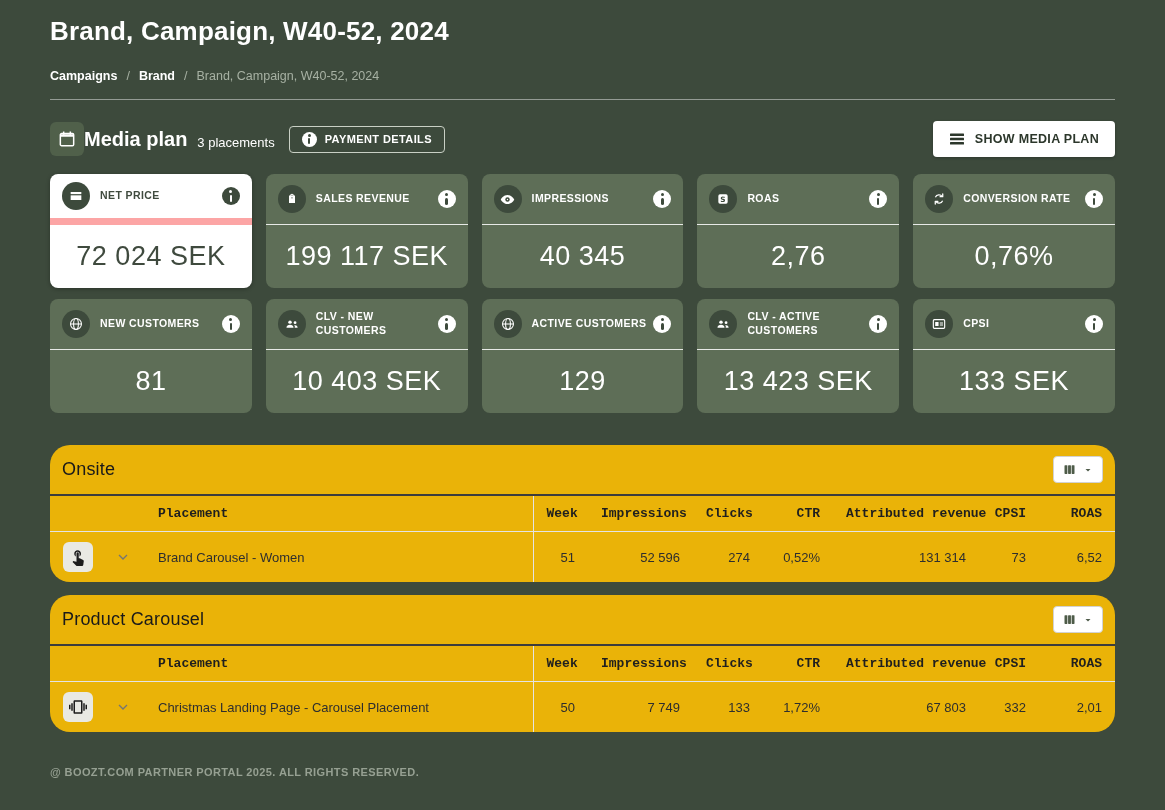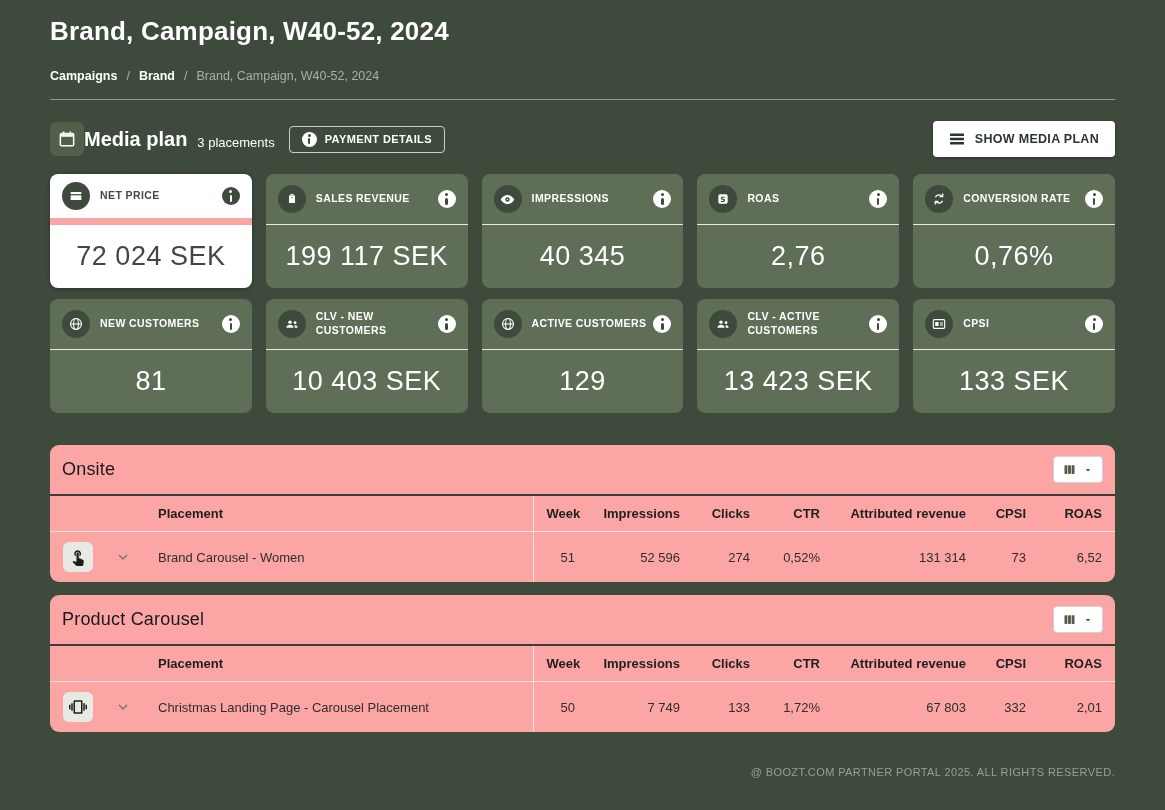--- a/index.html
+++ b/index.html
@@ -54,40 +54,40 @@
                 flex:0 0 auto; cursor:pointer; }
   .metric.selected .info-badge { background:#3d4a3c; color:#fff; }
   .i-glyph { position:relative; width:2.5px; height:7px; background:currentColor;
              border-radius:2px; margin-top:4px; }
   .i-glyph::before { content:''; position:absolute; top:-4.5px; left:-0.25px; width:3px; height:3px;
                      border-radius:50%; background:currentColor; }
   .metric-value { height:62px; display:flex; align-items:center; justify-content:center;
                   font-size:27px; font-weight:400; letter-spacing:.5px; }
 
   
-  .panel { background:#fca5a5; border-radius:9px; margin-top:32px; color:#2b2b2b; overflow:hidden; }
+  .panel { background:#eab308; border-radius:20px; margin-top:32px; color:#2b2b2b; overflow:hidden; }
   .panel + .panel { margin-top:13px; }
   .panel-header { display:flex; align-items:center; justify-content:space-between;
                   padding:11px 12px; border-bottom:2px solid #3c3c3c; }
   .panel-title { font-size:18px; font-weight:400; color:#1a1a1a; letter-spacing:.2px; }
   .btn-columns { display:flex; align-items:center; gap:5px; background:#fff;
                  border:1px solid #d2d2d2; border-radius:4px; padding:5px 8px; cursor:pointer; }
 
   table { width:100%; border-collapse:collapse; font-size:13px; table-layout:fixed; }
   thead th { font-weight:700; color:#1f1f1f; padding:10px 13px; text-align:right;
-             border-bottom:1px solid #e4e4e4; white-space:nowrap; }
+             border-bottom:1px solid #e4e4e4; white-space:nowrap;font-family:Liberation Mono, monospace; }
   thead th.th-placement { text-align:left; }
   tbody td { padding:10px 13px; text-align:right; color:#2e2e2e; vertical-align:middle; }
   td.cell-placement { text-align:left; }
   .col-sep { border-right:1px solid #e4e4e4; }
   .row-icon { width:30px; height:30px; border-radius:6px; background:#e9e9e3;
               display:flex; align-items:center; justify-content:center; cursor:pointer; }
   .chev-btn { background:none; border:none; cursor:pointer; padding:2px; display:flex; }
 
-  .footer { margin-top:34px; text-align:right; font-size:11px; font-weight:400;
+  .footer { margin-top:34px; text-align:left; font-size:11px; font-weight:700;
             letter-spacing:.4px; color:#96a092; }
 </style>
 </head>
 <body>
 
 <div class="container">
 
   <div class="page-title">Brand, Campaign, W40-52, 2024</div>
 
   <div class="breadcrumb">

